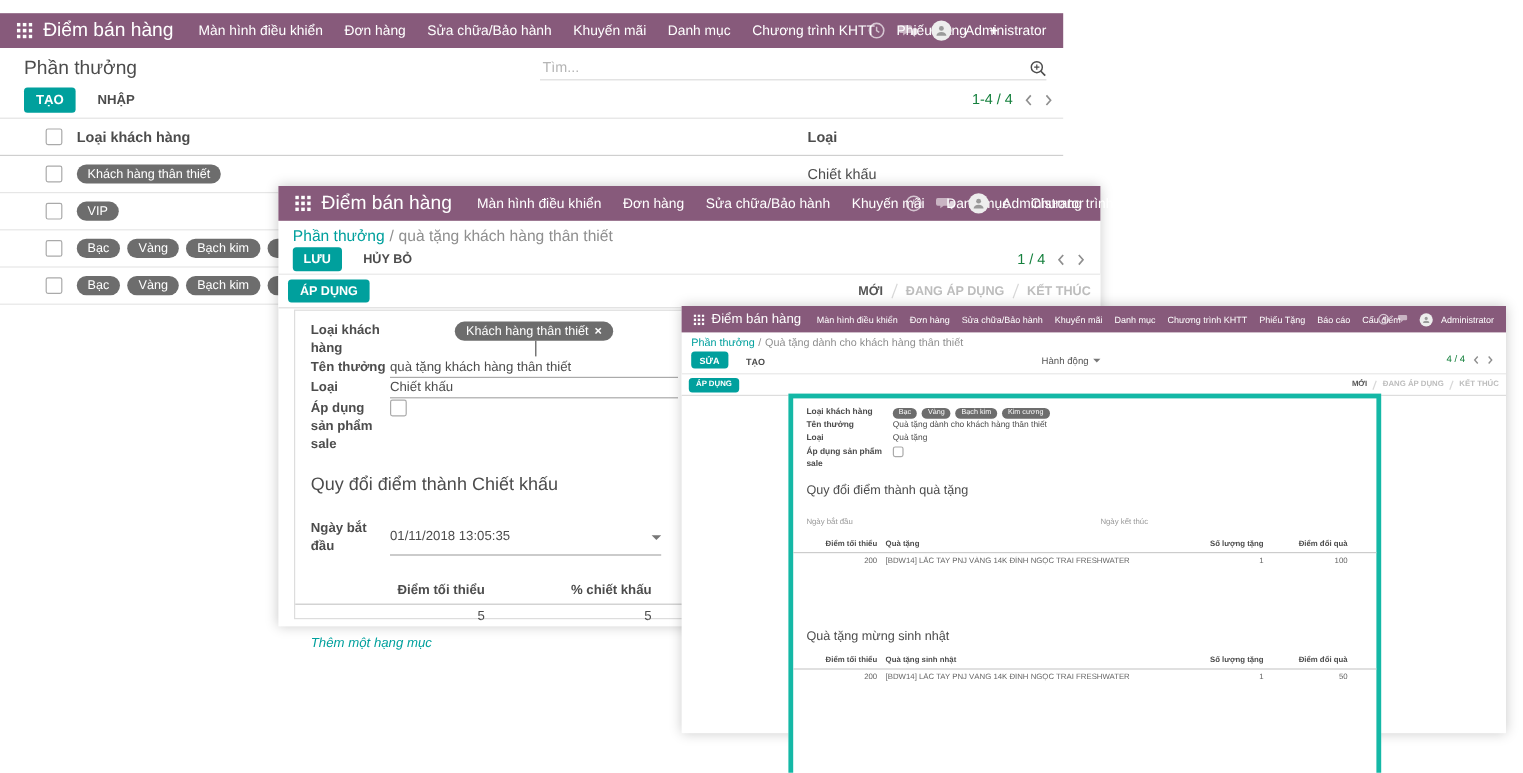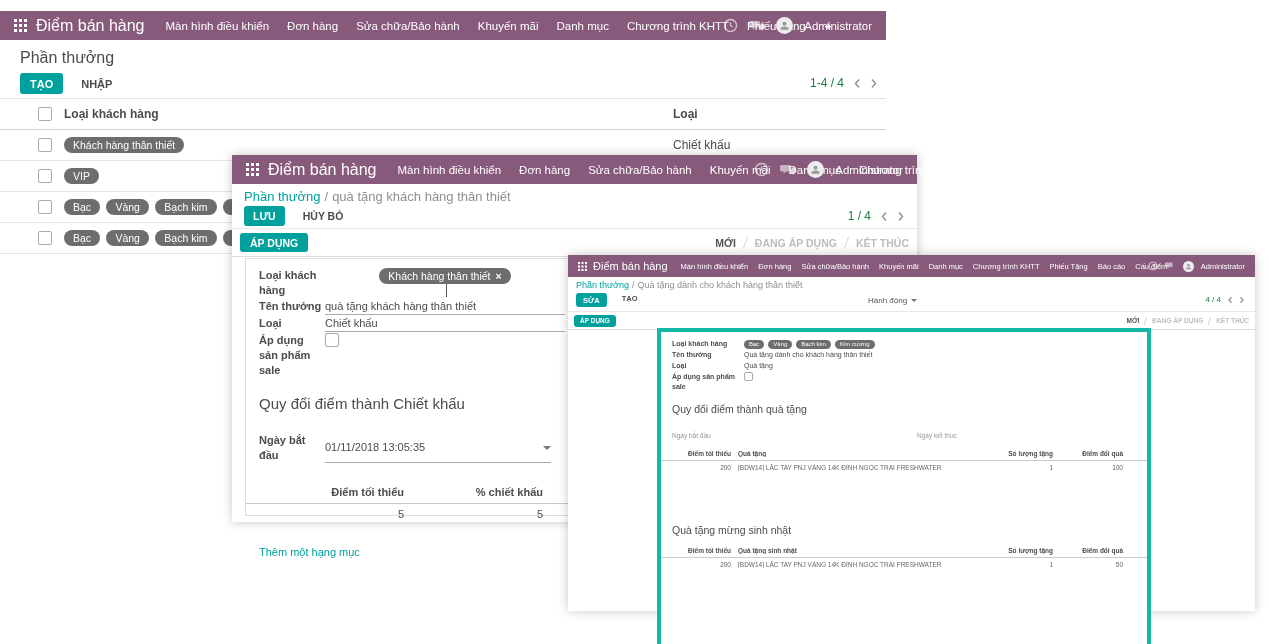--- a/index.html
+++ b/index.html
@@ -77,27 +77,27 @@
   .tagline{display:flex;align-items:center;flex-direction:column;}
   .cursorbar{width:1px;height:13px;background:#555;margin-left:3px;}
   .w2-section{margin:17px 13px 0;font-size:15px;font-weight:400;color:#4c4c4c;}
   .w2-daterow{display:flex;font-size:11px;line-height:15px;margin:21px 12px 0 13px;}
   .datefield{width:226px;border-bottom:1px solid #aaa;display:flex;align-items:center;justify-content:space-between;}
   .t2h,.t2r{display:flex;font-size:11px;}
   .t2h{margin-top:23px;font-weight:bold;padding-bottom:5px;border-bottom:1px solid #c9c9c9;}
   .t2r{margin-top:4px;}
   .t2c1{width:158px;text-align:right;}
   .t2c2{width:139px;text-align:right;}
-  .w2-addline{margin:26px 13px;font-size:11px;}
+  .w2-addline{margin:10px 13px;font-size:11px;font-style:italic;}
   
   #win3{left:568px;top:255px;width:687px;height:356px;box-shadow:0 0 10px rgba(0,0,0,.22);}
   .w3-breadcrumb{position:absolute;left:8px;top:25px;font-size:9px;white-space:nowrap;}
   .w3-breadcrumb .current{color:#8f8f8f;}
   .w3-breadcrumb .bsep{color:#8f8f8f;margin:0 3px;}
-  .w3-btnrow{position:absolute;left:8px;top:38px;display:flex;align-items:flex-start;gap:9px;}
+  .w3-btnrow{position:absolute;left:8px;top:38px;display:flex;align-items:flex-end;gap:9px;}
   .w3-btnrow .btn-teal{height:14px;padding:0 7px;font-size:7.5px;}
   .w3-btnrow .btn-flat{font-size:7.5px;}
   .w3-action{position:absolute;left:300px;top:41px;font-size:8px;color:#555;display:flex;align-items:center;gap:4px;cursor:pointer;justify-content:center;}
   .w3-action .caret-down{border-left-width:3px;border-right-width:3px;border-top-width:3px;}
   .w3-pager{position:absolute;right:10px;top:40px;font-size:8px;gap:6px;}
   #win3 .statusrow{top:56px;height:17px;padding:0 6px;}
   #win3 .statusrow .btn-teal{height:12px;padding:0 6px;font-size:6.5px;}
   #win3 .statuses{font-size:6.5px;}
   #win3 .sep-slash{height:8px;margin:0 6px;}
   .w3-sheet{position:absolute;left:89px;top:73px;width:494px;height:325px;border:4px solid #14b8a6;background:#fff;box-sizing:border-box;padding-top:7px;}
@@ -170,20 +170,30 @@
             <circle cx="6" cy="4" r="2.2" fill="#9a9a9a"></circle>
             <path d="M1.5 10.6a4.5 3.4 0 0 1 9 0z" fill="#9a9a9a"></path>
           </svg>
       </span>
       <span class="nav-username">Administrator</span>
     </span>
   </header>
 
   <div class="cp">
     <div class="cp-title">Phần thưởng</div>
+    <div class="search-box">
+      <input type="text" placeholder="Tìm..." style="">
+      <span class="icon">
+        <svg width="14" height="14" viewBox="0 0 14 14">
+            <circle cx="6" cy="6" r="4.6" fill="none" stroke="#4c4c4c" stroke-width="1.2"></circle>
+            <path d="M6 3.8v4.4 M3.8 6h4.4" stroke="#4c4c4c" stroke-width="1"></path>
+            <path d="M9.4 9.4 L13 13" stroke="#4c4c4c" stroke-width="1.4"></path>
+          </svg>
+      </span>
+    </div>
     <div class="cp-buttons">
       <button class="btn-teal">TẠO</button>
       <button class="btn-flat">NHẬP</button>
     </div>
     <div class="pager cp-pager">
       <span>1-4 / 4</span>
       <span class="arr">
           <svg width="8" height="11" viewBox="0 0 8 11">
             <path d="M6 1.5 L2.5 5.5 L6 9.5" fill="none" stroke="#8f8f8f" stroke-width="1.4"></path>
           </svg>

